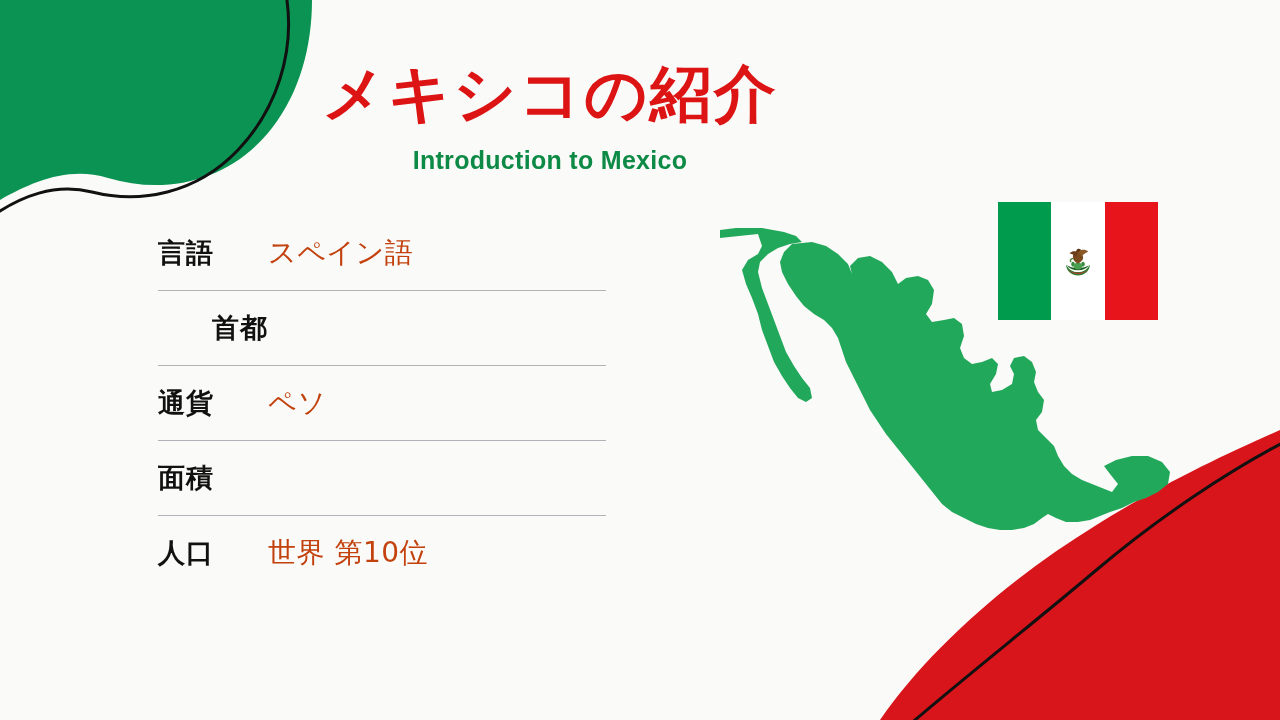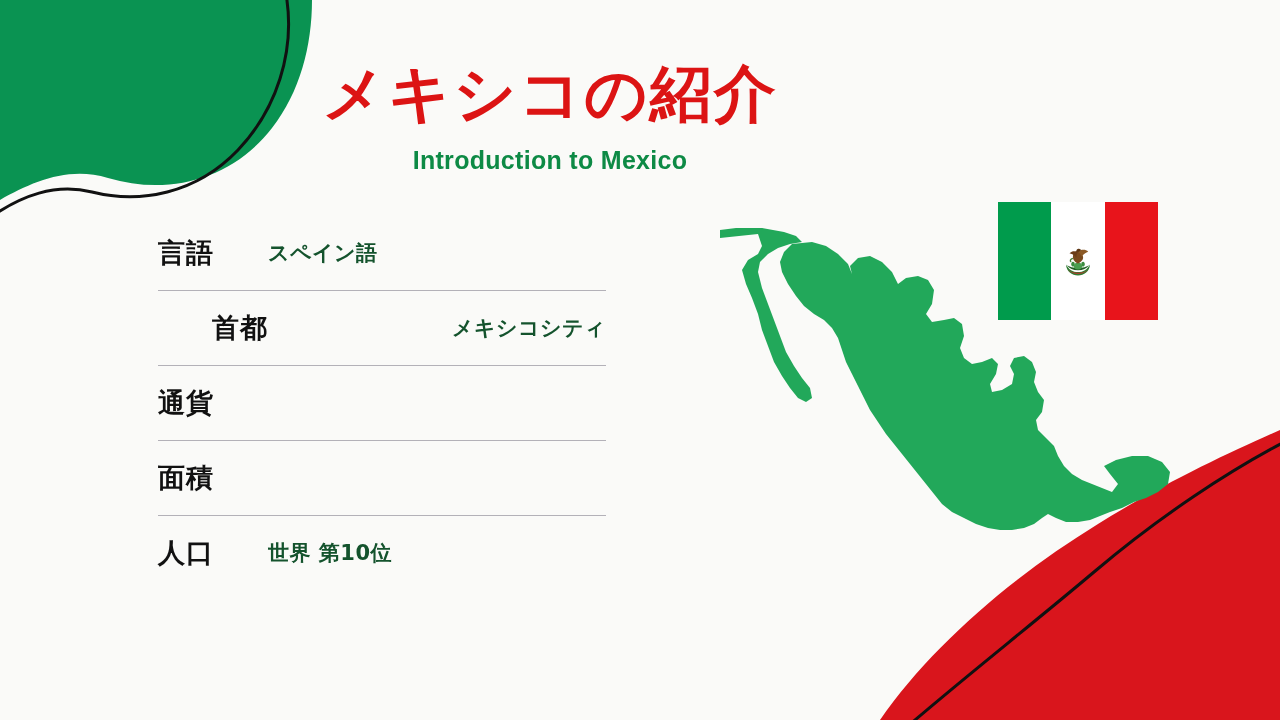--- a/index.html
+++ b/index.html
@@ -78,23 +78,23 @@
     width: 110px;
     flex: 0 0 110px;
     font-size: 27px;
     font-weight: 700;
     color: #111111;
     letter-spacing: 1px;
     font-family: "DejaVu Sans", "Liberation Sans", sans-serif;
   }
   .fact-value {
     flex: 1 1 auto;
-    font-size: 21px;
-    font-weight: 700;
-    color: #14532d;
+    font-size: 28px;
+    font-weight: 400;
+    color: #c2410c;
     letter-spacing: 0.5px;
     font-family: "DejaVu Sans", "Liberation Sans", sans-serif;
   }
 
   
   #mexico-flag {
     position: absolute;
     left: 998px;
     top: 202px;
     width: 160px;
@@ -135,24 +135,24 @@
     <p id="subtitle" style="color: rgb(13, 138, 69);">Introduction to Mexico</p>
   </div>
 
   <div id="fact-table">
     <div class="fact-row" style="border-bottom-color: rgb(179, 177, 184);">
       <span class="fact-label">言語</span>
       <span class="fact-value">スペイン語</span>
     </div>
     <div class="fact-row" style="border-bottom-color: rgb(179, 177, 184); text-align: right;">
       <span class="fact-label">首都</span>
-      <span class="fact-value">メキシコシティ</span>
     </div>
     <div class="fact-row" style="border-bottom-color: rgb(179, 177, 184);">
       <span class="fact-label">通貨</span>
+      <span class="fact-value">ペソ</span>
     </div>
     <div class="fact-row" style="border-bottom-color: rgb(179, 177, 184);">
       <span class="fact-label">面積</span>
     </div>
     <div class="fact-row last">
       <span class="fact-label">人口</span>
       <span class="fact-value">世界 第10位</span>
     </div>
   </div>
 

